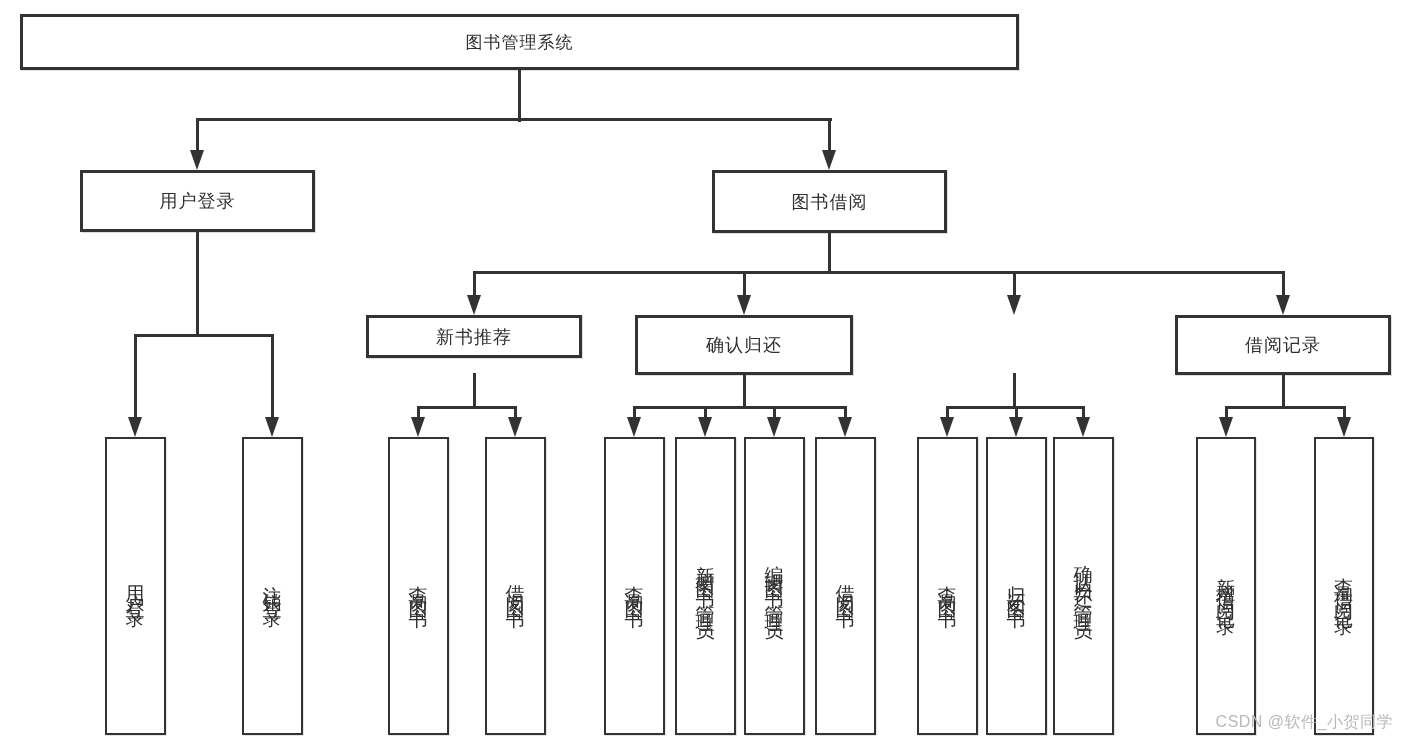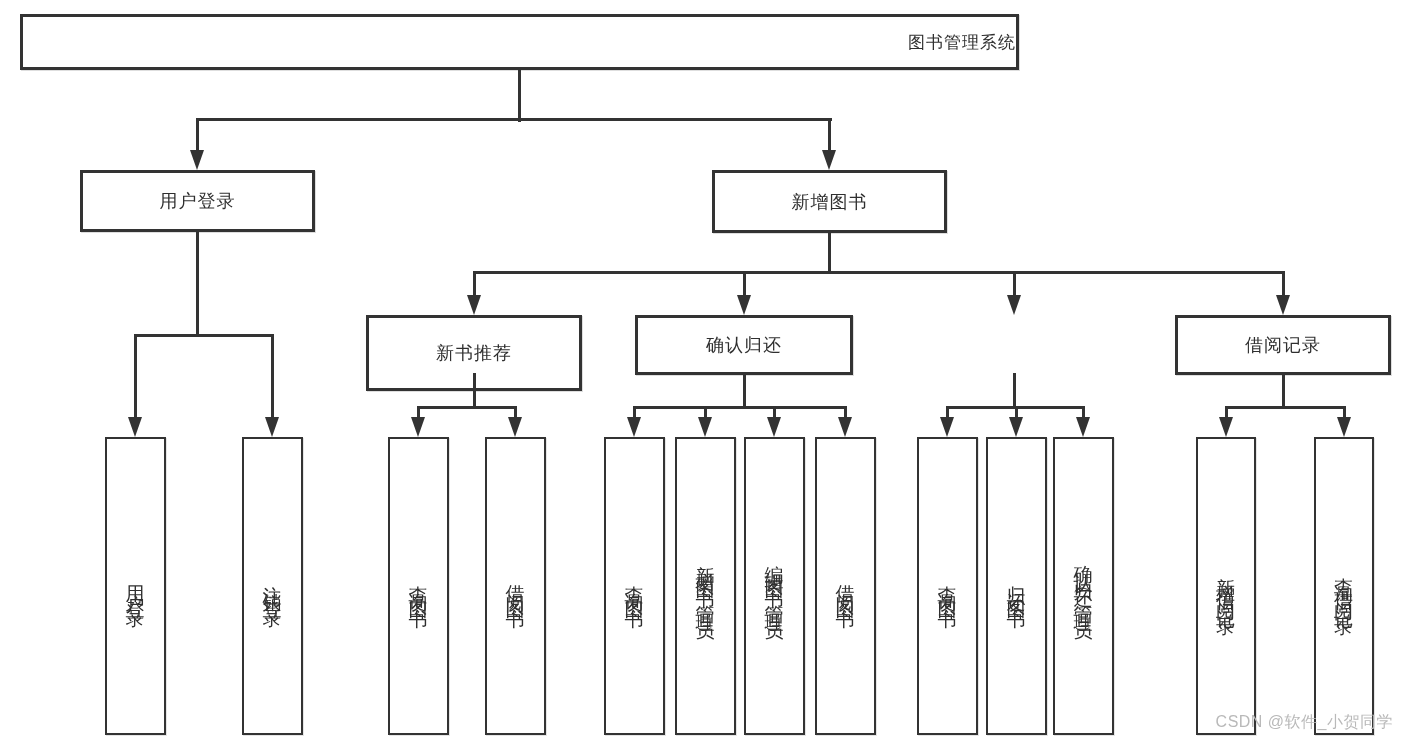--- a/index.html
+++ b/index.html
@@ -22,21 +22,21 @@
   .box {
     position: absolute;
     background: #fff;
     border: 3px solid var(--line);
     display: flex;
     align-items: center;
     justify-content: center;
     text-align: center;
     box-shadow: 1px 1px 0 rgba(160,160,160,0.35);
   }
-  .root-box { font-size: 17px; letter-spacing: 1px; justify-content: flex-end; }
+  .root-box { font-size: 17px; letter-spacing: 1px; }
   .l2-box, .l3-box { font-size: 18px; letter-spacing: 1px; }
   .leaf {
     border-width: 2.5px;
     box-shadow: 1px 1px 0 rgba(170,170,170,0.3);
   }
   .vtext {
     writing-mode: vertical-rl;
     font-size: 19px;
     letter-spacing: 8px;
     line-height: 1;
@@ -75,42 +75,42 @@
   <div class="hline" style="left:196px; top:118px; width:636px;"></div>
   <div class="vline" style="left:196px; top:118px; height:34px;"></div>
   <div class="arrow" style="left:190px; top:150px;"></div>
   <div class="vline" style="left:828px; top:118px; height:34px;"></div>
   <div class="arrow" style="left:822px; top:150px;"></div>
 
   <div class="box l2-box" style="left:80px; top:170px; width:235px; height:62px;">
     <span>用户登录</span>
   </div>
   <div class="box l2-box" style="left:712px; top:170px; width:235px; height:63px;">
-    <span>新增图书</span>
+    <span>图书借阅</span>
   </div>
 
   <div class="vline" style="left:196px; top:230px; height:107px;"></div>
   <div class="hline" style="left:134px; top:334px; width:140px;"></div>
   <div class="vline" style="left:134px; top:334px; height:85px;"></div>
   <div class="arrow" style="left:128px; top:417px;"></div>
   <div class="vline" style="left:271px; top:334px; height:85px;"></div>
   <div class="arrow" style="left:265px; top:417px;"></div>
 
   <div class="vline" style="left:828px; top:231px; height:43px;"></div>
   <div class="hline" style="left:472.5px; top:271px; width:812px;"></div>
   <div class="vline" style="left:472.5px; top:271px; height:26px;"></div>
   <div class="arrow" style="left:466.5px; top:295px;"></div>
   <div class="vline" style="left:742.5px; top:271px; height:26px;"></div>
   <div class="arrow" style="left:736.5px; top:295px;"></div>
   <div class="vline" style="left:1013px; top:271px; height:26px;"></div>
   <div class="arrow" style="left:1007px; top:295px;"></div>
   <div class="vline" style="left:1281.5px; top:271px; height:26px;"></div>
   <div class="arrow" style="left:1275.5px; top:295px;"></div>
 
-  <div class="box l3-box" style="left:366px; top:315px; width:216px; height:76px;">
+  <div class="box l3-box" style="left:366px; top:315px; width:216px; height:43px;">
     <span>新书推荐</span>
   </div>
   <div class="box l3-box" style="left:635px; top:315px; width:218px; height:60px;">
     <span>确认归还</span>
   </div>
   <div class="box l3-box" style="left:1175px; top:315px; width:216px; height:60px;">
     <span>借阅记录</span>
   </div>
 
   <div class="vline" style="left:472.5px; top:373px; height:36px;"></div>

